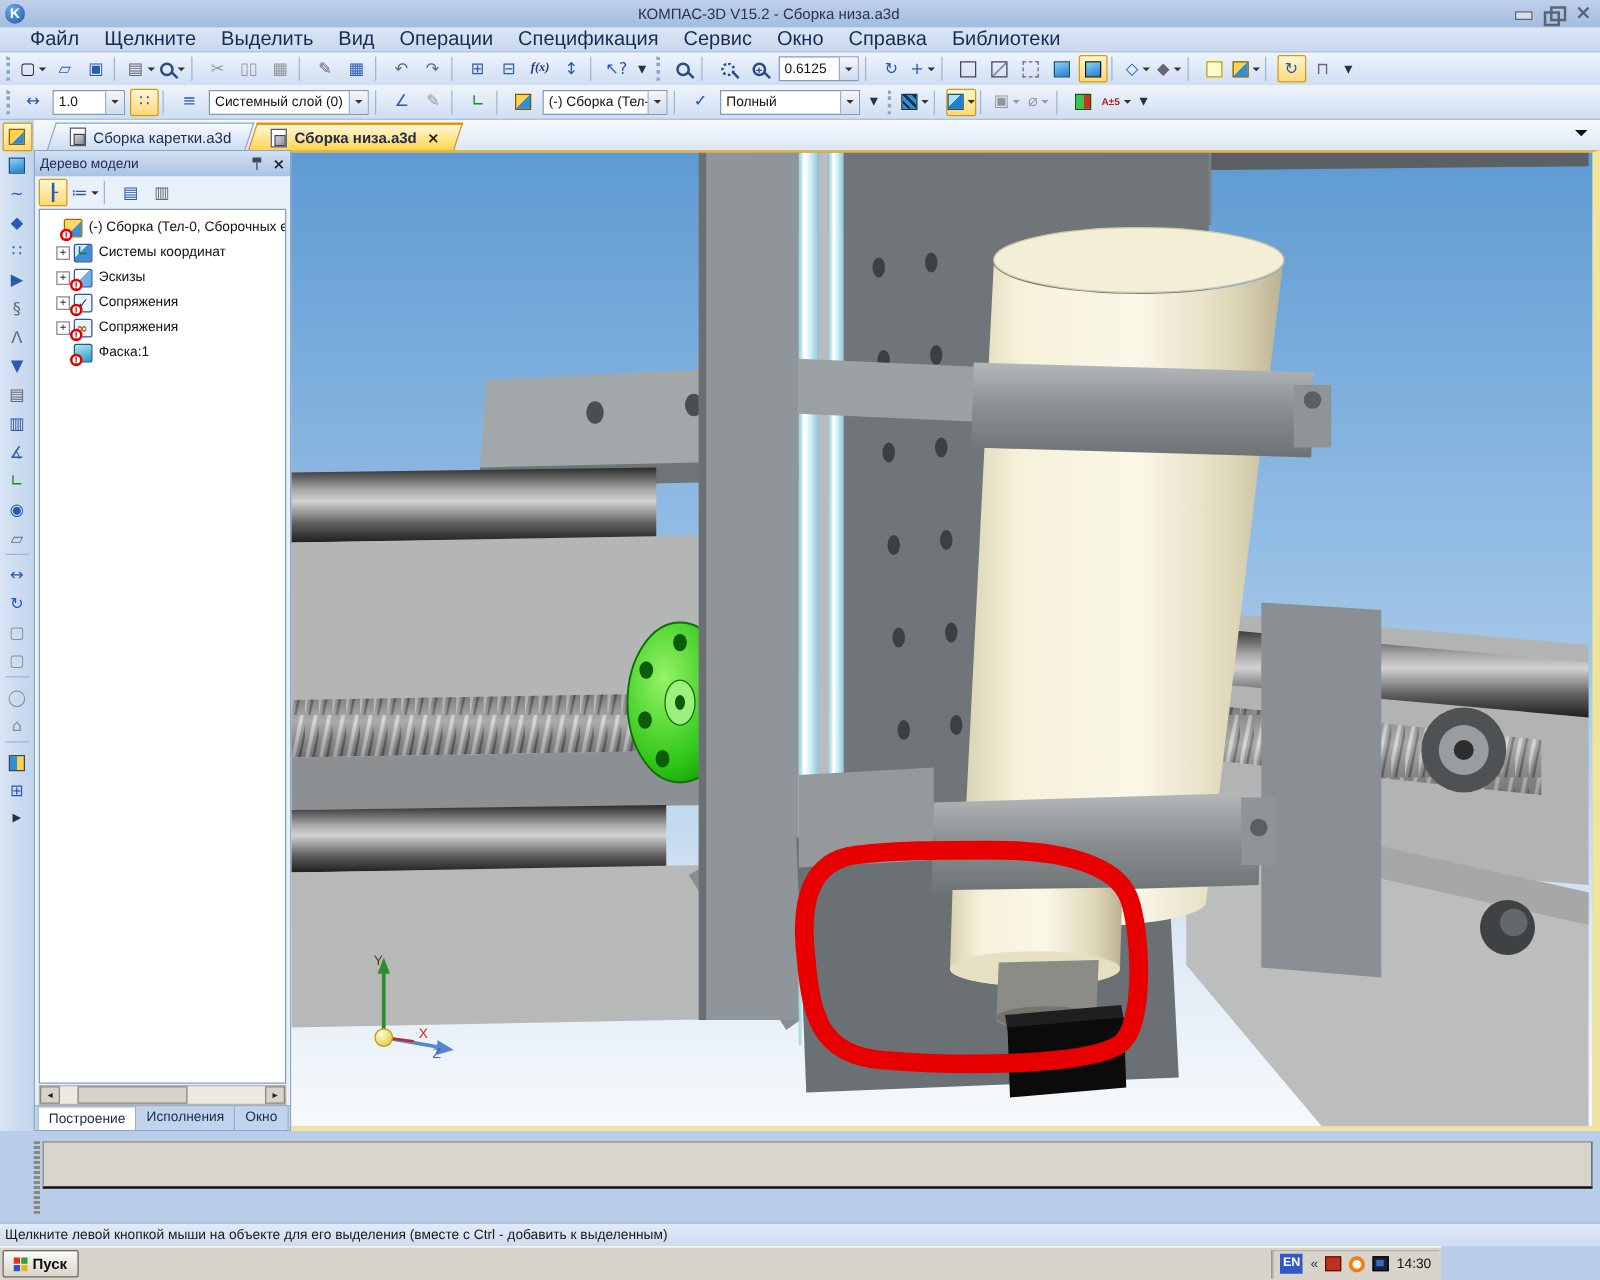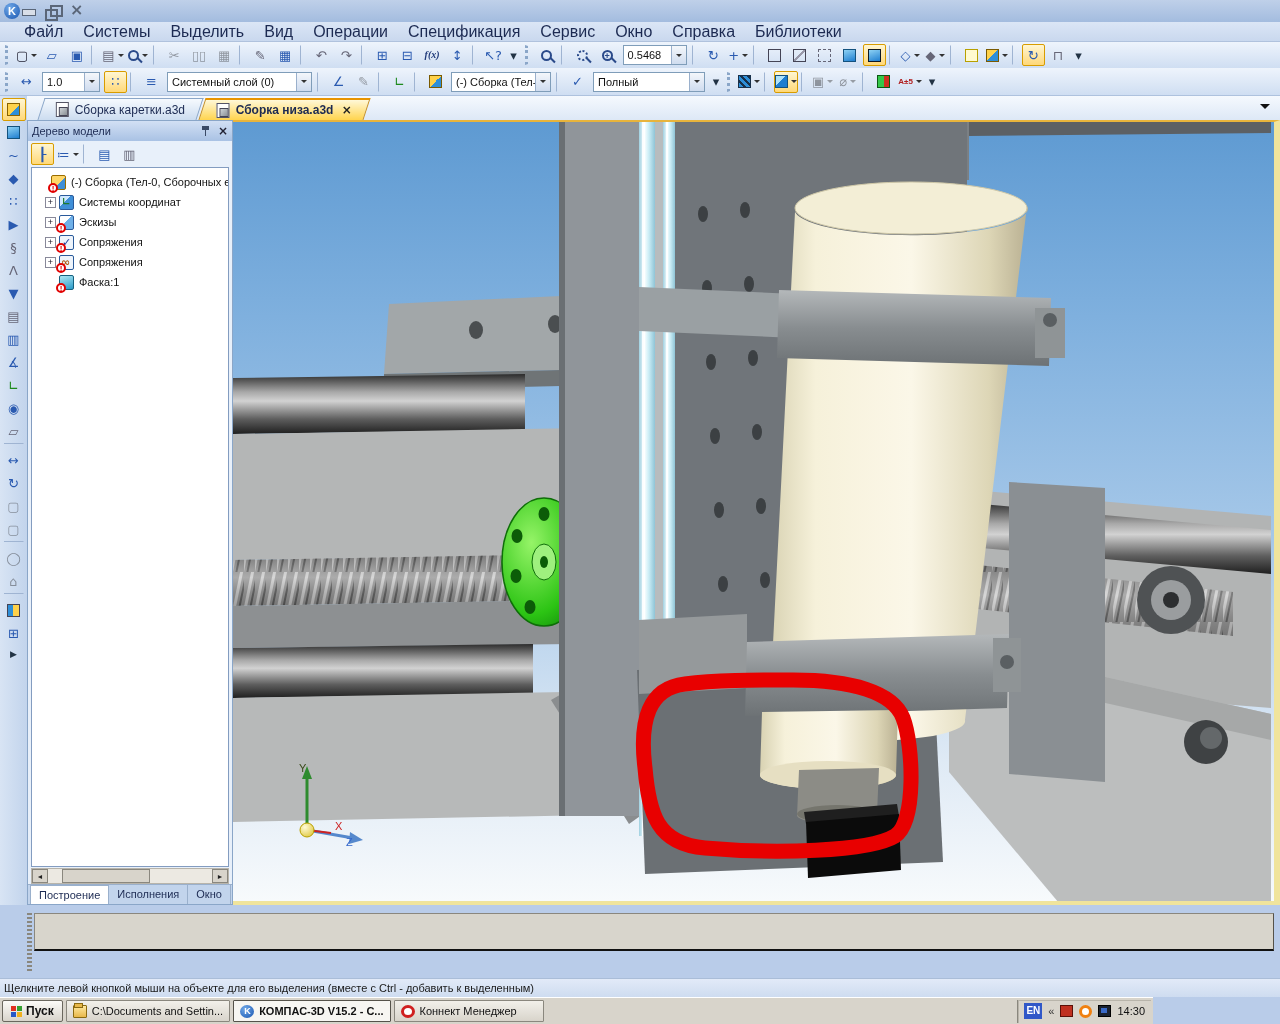--- a/index.html
+++ b/index.html
@@ -164,31 +164,32 @@
   .trayic.ring{border-radius:50%;border:3px solid #f08010;background:#fff;width:13px;height:13px;}
   .trayic.mon-dark{background:#1a2230;border:1px solid #000;}
   .trayic.mon-dark::before{content:"";position:absolute;left:2px;top:2px;width:6px;height:5px;background:#3a6ac8;}
   #clock{font-size:11px;color:#111;}
 </style>
 </head>
 <body>
 
 <div id="titlebar">
   <div id="app-icon"></div>
+  <div id="title-text">КОМПАС-3D V15.2  - Сборка низа.a3d</div>
   <div class="wbtns">
     <span class="wbtn ic-min"></span>
     <span class="wbtn ic-rest"></span>
     <span class="wbtn ic-x"></span>
   </div>
 </div>
 
 <div id="menubar">
 
 <span class="mitem">Файл</span>
-    <span class="mitem">Системы</span>
+    <span class="mitem">Щелкните</span>
     <span class="mitem">Выделить</span>
     <span class="mitem">Вид</span>
     <span class="mitem">Операции</span>
     <span class="mitem">Спецификация</span>
     <span class="mitem">Сервис</span>
     <span class="mitem">Окно</span>
     <span class="mitem">Справка</span>
     <span class="mitem">Библиотеки</span>
   </div>
 
@@ -280,21 +281,21 @@
         <span class="glyph auto-ic"></span>
       </span>
       <span class="tbtn">
         <span class="glyph auto-ic mag dashed"></span>
       </span>
       <span class="tbtn">
         <span class="glyph auto-ic mag plus"></span>
       </span>
     </div>
   <div class="combo" style="width:64px">
-    <span class="cval">0.5468</span>
+    <span class="cval">0.6125</span>
     <span class="cdd"></span>
   </div>
   <div class="tlist">
 
   <span class="tbtn sep">
         <span class="glyph auto-ic"></span>
       </span>
       <span class="tbtn">
         <span class="glyph auto-ic g-blue">↻</span>
       </span>
@@ -371,21 +372,21 @@
   <span class="tbtn on">
         <span class="glyph auto-ic g-blue">∷</span>
       </span>
       <span class="tbtn sep">
         <span class="glyph auto-ic"></span>
       </span>
       <span class="tbtn">
         <span class="glyph auto-ic g-blue">≡</span>
       </span>
     </div>
-  <div class="combo" style="width:145px">
+  <div class="combo" style="width:128px">
     <span class="cval">Системный слой (0)</span>
     <span class="cdd"></span>
   </div>
   <div class="tlist">
 
   <span class="tbtn sep">
         <span class="glyph auto-ic"></span>
       </span>
       <span class="tbtn">
         <span class="glyph auto-ic g-blue">∠</span>
@@ -815,37 +816,20 @@
 <div id="taskbar">
   <div id="start-btn">
     <span id="start-flag">
       <span style="background:#e03020"></span>
         <span style="background:#35a030"></span>
       <span style="background:#2858c8"></span>
         <span style="background:#f0b020"></span>
     </span>
     <span id="start-label">Пуск</span>
   </div>
-  <div class="tlist" style="gap:3px">
-
-      <div class="tkbtn">
-        <span class="tkic auto-ic folder"></span>
-        <span class="tklab">C:\Documents and Settin...</span>
-      </div>
-
-      <div class="tkbtn active">
-        <span class="tkic auto-ic kompas"></span>
-        <span class="tklab">КОМПАС-3D V15.2  - С...</span>
-      </div>
-
-      <div class="tkbtn">
-        <span class="tkic auto-ic connect"></span>
-        <span class="tklab">Коннект Менеджер</span>
-      </div>
-    </div>
   <div id="tray">
     <span id="lang-ind">EN</span>
     <span id="tray-chev">«</span>
     <span class="trayic mon-red"></span>
     <span class="trayic ring"></span>
     <span class="trayic mon-dark"></span>
     <span id="clock">14:30</span>
   </div>
 </div>
 

